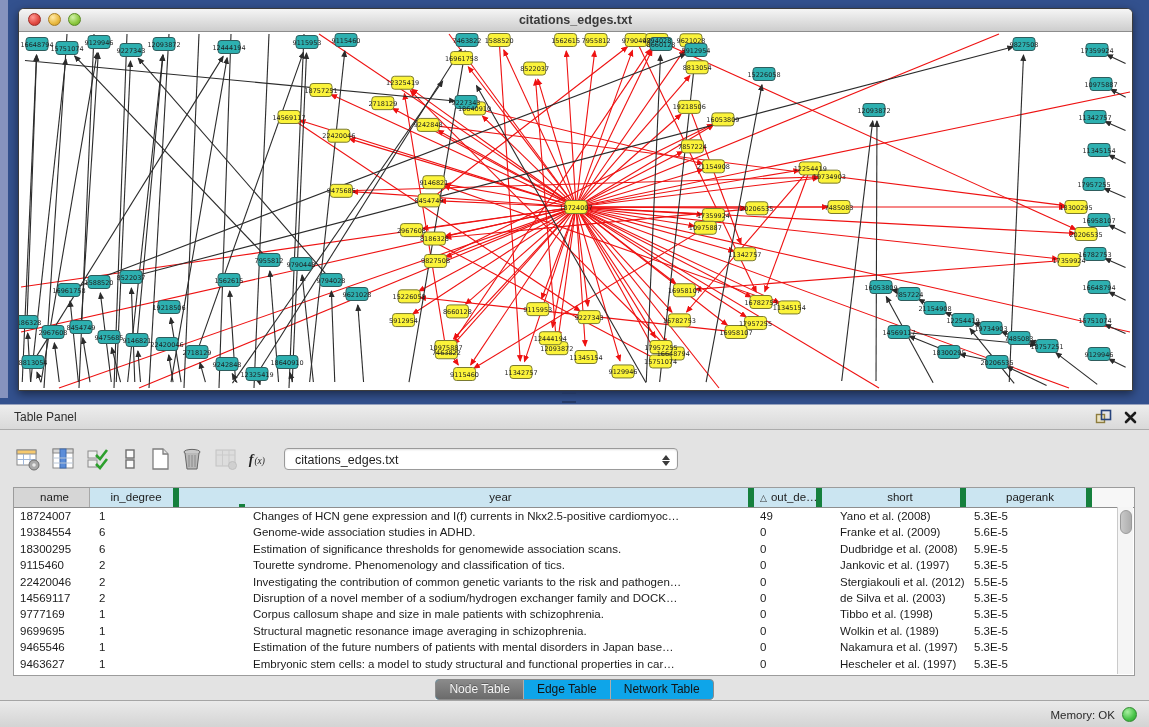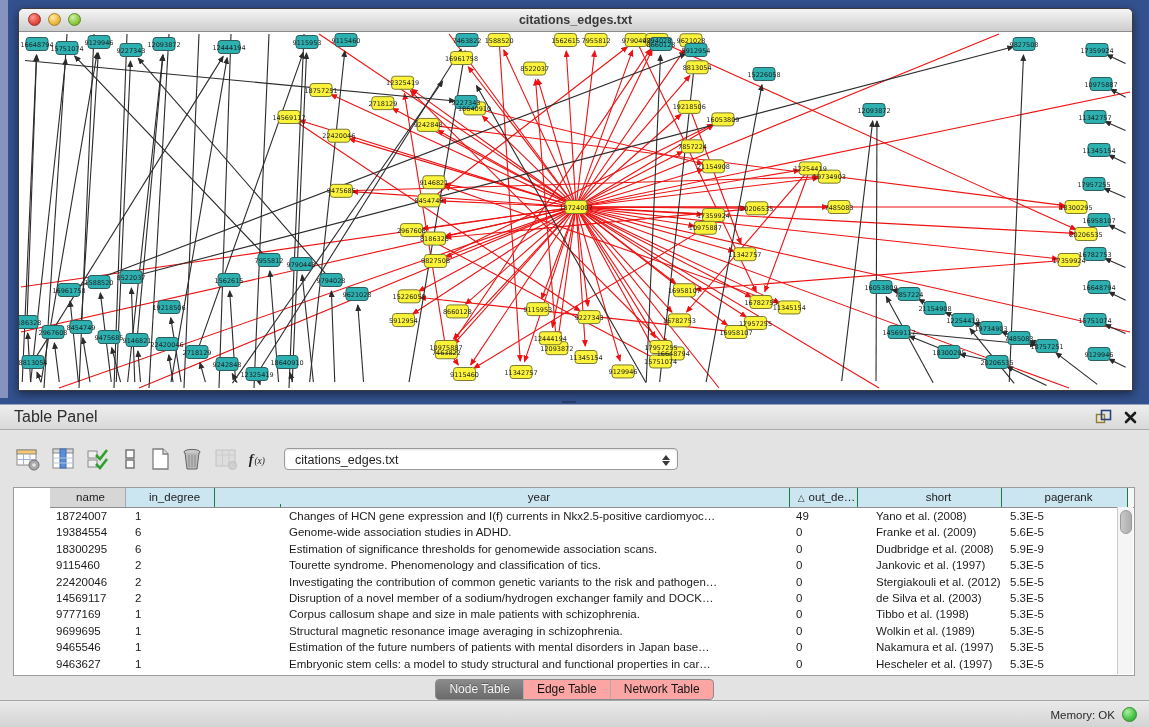--- a/index.html
+++ b/index.html
@@ -23,54 +23,54 @@
   .light.red{background:radial-gradient(circle at 35% 30%,#FF9A93,#E14840 60%,#B2322B);border:1px solid #9E2B25;}
   .light.yellow{background:radial-gradient(circle at 35% 30%,#FFE9A8,#E9B93F 60%,#C2932A);border:1px solid #A87E22;}
   .light.green{background:radial-gradient(circle at 35% 30%,#D2F0A8,#8CC83F 60%,#66A02A);border:1px solid #5A8A24;}
   .net-canvas{position:relative;width:1113px;height:358px;background:#fff;overflow:hidden;}
   .net-canvas svg{position:absolute;left:0;top:0;}
   .splitter-grip{position:absolute;left:562px;top:392px;width:14px;height:7px;border-top:2px solid #22355F;border-bottom:2px solid #22355F;opacity:.8;}
 
   
   .table-panel{position:absolute;left:0;top:404px;width:1149px;height:323px;background:#E3E3E3;border-top:1px solid #97A2BE;}
   .panel-header{height:24px;background:linear-gradient(#EDEDED,#D9D9D9);border-bottom:1px solid #ACACAC;position:relative;}
-  .panel-title{font-size:16px;color:#2E2E2E;padding-left:14px;line-height:24px;}
+  .panel-title{font-size:12px;color:#2E2E2E;padding-left:14px;line-height:24px;}
   .panel-header-icons{position:absolute;right:12px;top:4px;display:flex;gap:12px;align-items:center;}
 
   .toolbar{position:absolute;left:0;top:34px;height:40px;width:100%;}
   .tb-icon{position:absolute;top:6px;width:28px;height:28px;display:flex;align-items:center;justify-content:center;cursor:default;}
   .combo{position:absolute;left:284px;top:9px;width:394px;height:22px;background:#FFF;
      border:1px solid #9A9A9A;border-radius:4px;box-shadow:inset 0 1px 2px rgba(0,0,0,.12);
      font-size:12.5px;color:#1E1E1E;line-height:22px;padding-left:10px;box-sizing:border-box;}
   .combo .stepper{position:absolute;right:7px;top:3px;width:9px;height:16px;display:flex;flex-direction:column;align-items:center;justify-content:center;gap:1px;}
   .combo .stepper i{width:0;height:0;border-left:4px solid transparent;border-right:4px solid transparent;}
   .combo .stepper i.up{border-bottom:5px solid #3A3A3A;}
   .combo .stepper i.down{border-top:5px solid #3A3A3A;}
 
-  .table-wrap{position:absolute;left:13px;top:82px;width:1122px;height:189px;background:#FFF;border:1px solid #9C9C9C;box-sizing:border-box;overflow:hidden;padding-left:36px;}
+  .table-wrap{position:absolute;left:13px;top:82px;width:1122px;height:189px;background:#FFF;border:1px solid #9C9C9C;box-sizing:border-box;overflow:hidden;}
   .thead{display:flex;height:19px;border-bottom:1px solid #8E8E8E;background:#CBE5F1;}
-  .th{box-sizing:border-box;border-right:1px solid #15803d;font-size:11.5px;color:#1C1C1C;
+  .th{box-sizing:border-box;border-right:6px solid #15803d;font-size:11.5px;color:#1C1C1C;
       text-align:center;line-height:18px;background:#CBE5F1;overflow:hidden;white-space:nowrap;}
   .th.name-col{background:#D6D6D6;border-right:1px solid #A8A8A8;}
   .th .sortglyph{font-size:9px;margin-right:4px;color:#333;}
   .th-filler{flex:1;background:#F7F7F7;border-right:none;}
   .trow{display:flex;height:16.4px;font-size:11.5px;color:#1B1B1B;}
   .td{box-sizing:border-box;overflow:hidden;white-space:nowrap;line-height:16.4px;}
   .col-name{width:76px;padding-left:6px;}
   .col-in_degree{width:89px;padding-left:9px;}
   .col-year{width:66px;padding-left:9px;margin-top:16px;}
   .col-title{width:509px;padding-left:8px;}
   .col-out_degree{width:68px;padding-left:6px;}
   .col-short{width:144px;padding-left:18px;}
   .col-pagerank{width:126px;padding-left:8px;}
   .vscroll{position:absolute;right:1px;top:19px;bottom:1px;width:15px;background:#F5F5F5;border-left:1px solid #CACACA;}
   .vthumb{position:absolute;left:2px;top:3px;width:10px;height:22px;border-radius:6px;background:linear-gradient(90deg,#C9C9C9,#ADADAD);border:1px solid #9A9A9A;}
 
   .tabs-bar{position:absolute;left:0;top:271px;width:100%;height:26px;display:flex;justify-content:center;align-items:center;}
-  .seg{display:flex;border:1px solid #8B8B8B;border-radius:4px;overflow:hidden;background:#fca5a5;height:19px;box-shadow:0 1px 0 rgba(255,255,255,.7);}
+  .seg{display:flex;border:1px solid #8B8B8B;border-radius:4px;overflow:hidden;background:#0ea5e9;height:19px;box-shadow:0 1px 0 rgba(255,255,255,.7);}
   .seg-btn{padding:0 13px;font-size:12px;line-height:19px;color:#141414;border-left:1px solid #ADADAD;cursor:default;}
   .seg-btn:first-child{border-left:none;}
   .seg-btn.selected{background:linear-gradient(#8A8A8A,#6B6B6B);color:#F4F4F4;text-shadow:0 -1px 0 rgba(0,0,0,.3);}
 
   .status-bar{position:absolute;left:0;bottom:0;width:100%;height:27px;background:linear-gradient(#EAEAEA,#D3D3D3);border-top:1px solid #A5A5A5;}
   .status-right{position:absolute;right:12px;top:0;height:27px;display:flex;align-items:center;gap:7px;text-align:right;}
   .status-text{font-size:11.5px;color:#2A2A2A;}
   .mem-dot{width:13px;height:13px;border-radius:50%;background:radial-gradient(circle at 35% 30%,#A8F0A0,#46C246 60%,#2F9A2F);border:1px solid #2F8A2F;}
 </style>
 </head>
@@ -625,21 +625,21 @@
           <div class="td col-short">Franke et al. (2009)</div>
           <div class="td col-pagerank">5.6E-5</div>
         </div>
         <div class="trow">
           <div class="td col-name">18300295</div>
           <div class="td col-in_degree">6</div>
           <div class="td col-year">2008</div>
           <div class="td col-title">Estimation of significance thresholds for genomewide association scans.</div>
           <div class="td col-out_degree">0</div>
           <div class="td col-short">Dudbridge et al. (2008)</div>
-          <div class="td col-pagerank">5.9E-9</div>
+          <div class="td col-pagerank">5.9E-5</div>
         </div>
         <div class="trow">
           <div class="td col-name">9115460</div>
           <div class="td col-in_degree">2</div>
           <div class="td col-year">1997</div>
           <div class="td col-title">Tourette syndrome. Phenomenology and classification of tics.</div>
           <div class="td col-out_degree">0</div>
           <div class="td col-short">Jankovic et al. (1997)</div>
           <div class="td col-pagerank">5.3E-5</div>
         </div>

